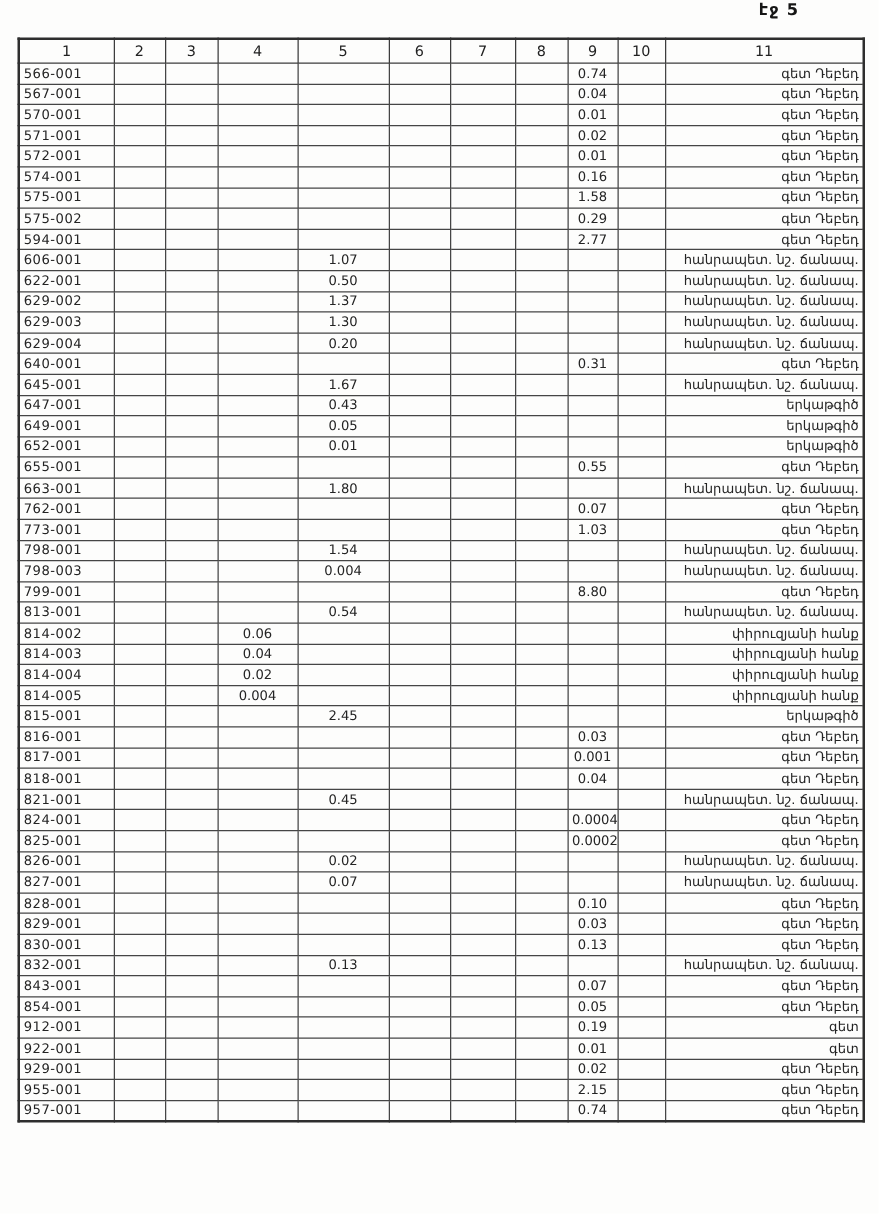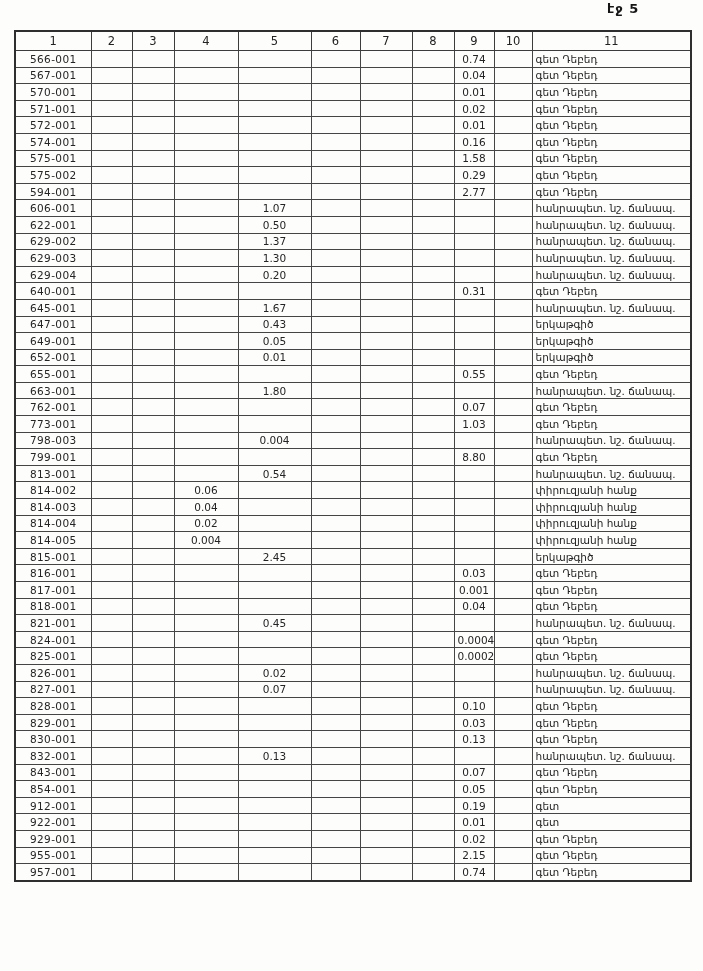--- a/index.html
+++ b/index.html
@@ -45,23 +45,23 @@
   }
   table.scan-table td {
     border: 1px solid #454545;
     height: 15.6px;
     font-size: 10.5px;
     padding: 0 3px;
     white-space: nowrap;
     overflow: hidden;
     color: #242424;
   }
-  td.c-id   { text-align: center;  letter-spacing: 0.4px; }
+  td.c-id   { text-align: left;  letter-spacing: 0.4px; }
   td.c-num  { text-align: center; }
-  td.c-desc { text-align: left; font-size: 10px; }
+  td.c-desc { text-align: right; font-size: 10px; }
 </style>
 </head>
 <body>
 
 <div class="page">
   <div class="page-label">էջ 5</div>
 
   <table class="scan-table">
     <colgroup>
       <col style="width:76px">
@@ -385,20 +385,33 @@
           <td class="c-num"></td>
           <td class="c-num"></td>
           <td class="c-num"></td>
           <td class="c-num"></td>
           <td class="c-num"></td>
           <td class="c-num">1.03</td>
           <td class="c-num"></td>
           <td class="c-desc">գետ Դեբեդ</td>
         </tr>
         <tr>
+          <td class="c-id">798-001</td>
+          <td class="c-num"></td>
+          <td class="c-num"></td>
+          <td class="c-num"></td>
+          <td class="c-num">1.54</td>
+          <td class="c-num"></td>
+          <td class="c-num"></td>
+          <td class="c-num"></td>
+          <td class="c-num"></td>
+          <td class="c-num"></td>
+          <td class="c-desc">հանրապետ. նշ. ճանապ.</td>
+        </tr>
+        <tr>
           <td class="c-id">798-003</td>
           <td class="c-num"></td>
           <td class="c-num"></td>
           <td class="c-num"></td>
           <td class="c-num">0.004</td>
           <td class="c-num"></td>
           <td class="c-num"></td>
           <td class="c-num"></td>
           <td class="c-num"></td>
           <td class="c-num"></td>

